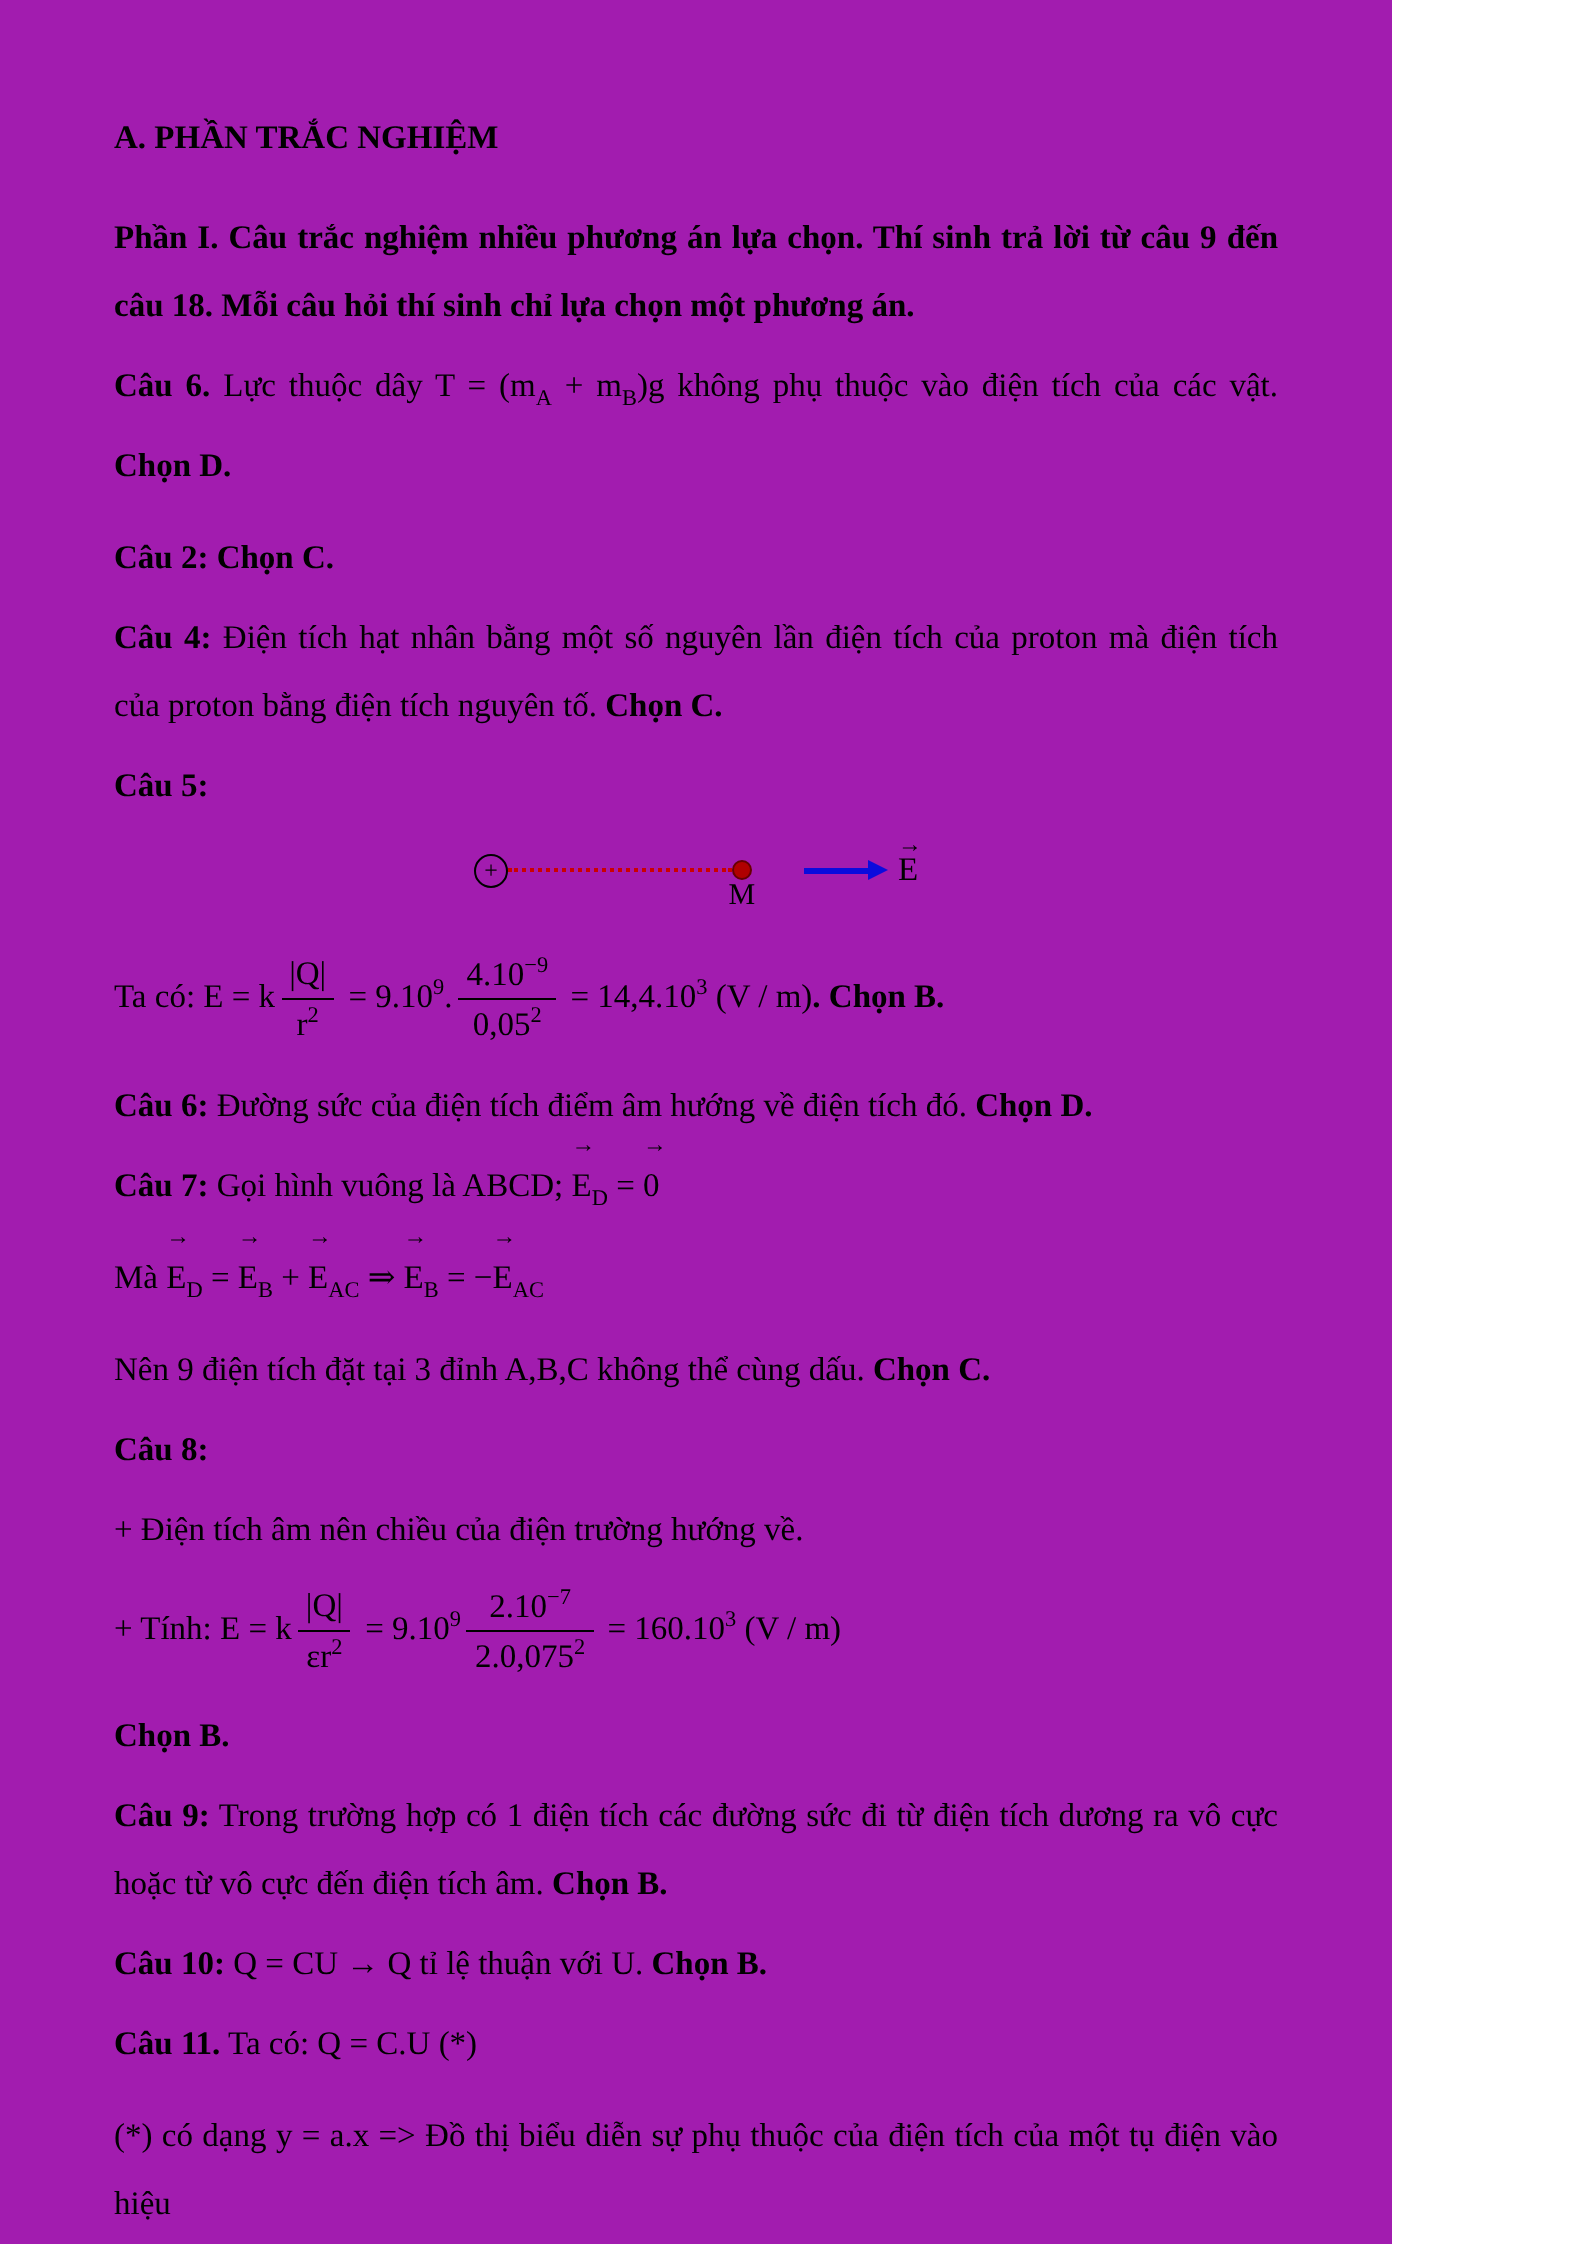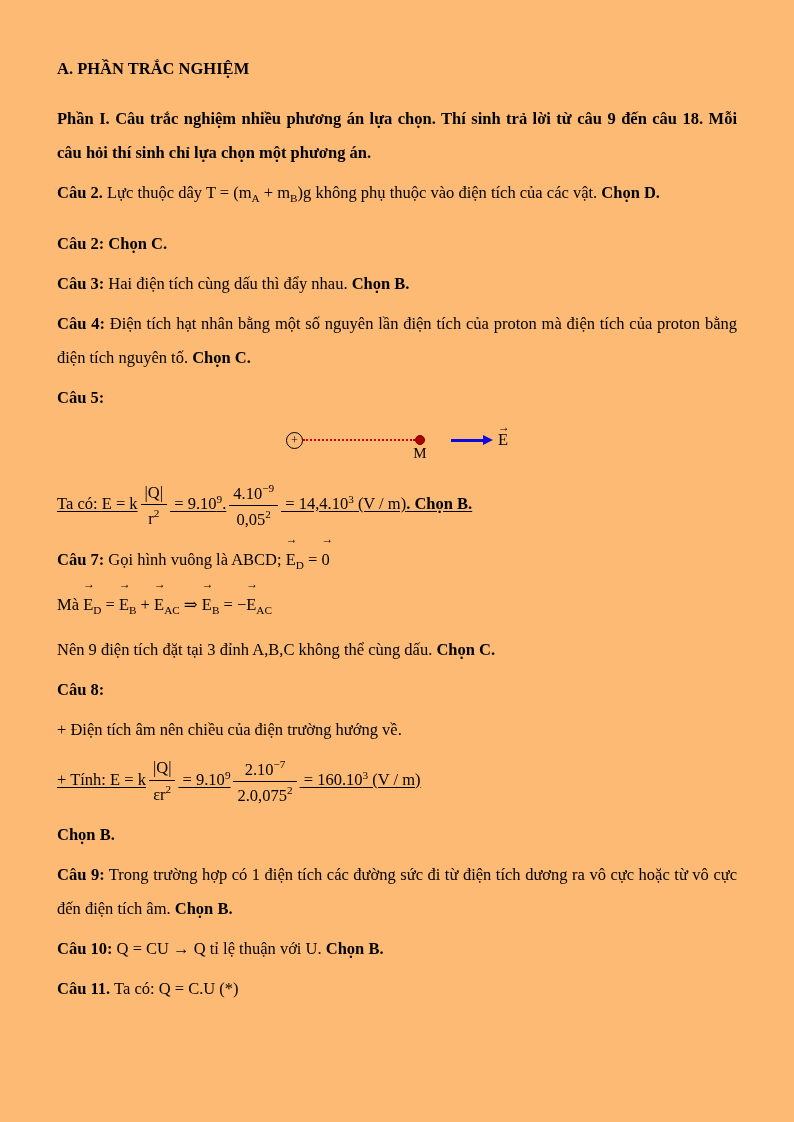--- a/index.html
+++ b/index.html
@@ -1,26 +1,26 @@
 <!DOCTYPE html>
 <html><head>
 <meta charset="utf-8">
 <style>
   html,body{margin:0;padding:0;background:#ffffff;}
   .page{
-    width:794px;height:1122px;box-sizing:border-box;
+    width:696px;height:1122px;box-sizing:border-box;
     padding:52px 57px 0 57px;overflow:hidden;
     font-family:"Liberation Serif","DejaVu Serif",serif;
-    font-size:16.5px;color:#000;background:#fdba74;
+    font-size:16.5px;color:#000;background:#a21caf;
   }
   p{margin:0 0 6px 0;line-height:34px;text-align:justify;}
   .b{font-weight:bold;}
   .title{margin-bottom:16px;}
   .mt{margin-top:12px;}
-  .eq{text-align:left;line-height:1.35;margin:10px 0 12px 0;text-decoration:underline;}
+  .eq{text-align:left;line-height:1.35;margin:10px 0 12px 0;}
   .frac{display:inline-block;vertical-align:middle;text-align:center;margin:0 3px;line-height:1.25;}
   .frac .fn{display:block;border-bottom:1px solid #000;padding:0 4px 1px 4px;}
   .frac .fd{display:block;padding:1px 4px 0 4px;}
   sup{font-size:0.68em;}
   sub{font-size:0.68em;}
   .vec{position:relative;display:inline-block;}
   .vec .arr{position:absolute;left:0;right:0;top:-0.72em;font-size:0.72em;text-align:center;line-height:1;}
   
   .figure{display:flex;align-items:center;justify-content:center;margin:10px 0 4px 0;height:30px;padding-bottom:16px;}
   .pluscircle{width:17px;height:17px;border:1px solid #000;border-radius:50%;display:flex;align-items:center;justify-content:center;font-size:12px;line-height:1;box-sizing:border-box;}
@@ -34,44 +34,44 @@
 </style>
 </head>
 <body>
 
 <div class="page">
 
   <p class="b title">A. PHẦN TRẮC NGHIỆM</p>
 
   <p class="b">Phần I. Câu trắc nghiệm nhiều phương án lựa chọn. Thí sinh trả lời từ câu 9 đến câu 18. Mỗi câu hỏi thí sinh chỉ lựa chọn một phương án.</p>
 
-  <p><b>Câu 2.</b><span> Lực thuộc dây </span><span><span>T = (m</span><sub>A</sub><span> + m</span><sub>B</sub><span>)g</span></span><span> không phụ thuộc vào điện tích của các vật. </span><b>Chọn D.</b></p>
+  <p><b>Câu 6.</b><span> Lực thuộc dây </span><span><span>T = (m</span><sub>A</sub><span> + m</span><sub>B</sub><span>)g</span></span><span> không phụ thuộc vào điện tích của các vật. </span><b>Chọn D.</b></p>
 
   <p class="b mt">Câu 2: Chọn C.</p>
 
-  <p><b>Câu 3:</b><span> Hai điện tích cùng dấu thì đẩy nhau. </span><b>Chọn B.</b></p>
 
   <p><b>Câu 4:</b><span> Điện tích hạt nhân bằng một số nguyên lần điện tích của proton mà điện tích của proton bằng điện tích nguyên tố. </span><b>Chọn C.</b></p>
 
   <p class="b">Câu 5:</p>
 
   <div class="figure">
     <span class="pluscircle">+</span>
     <span class="dotline"></span>
     <span class="pdot">
         <span class="plabel">M</span>
       </span>
     <span class="gap"></span>
     <span class="arrowshaft"></span>
     <span class="arrowhead"></span>
     <span class="elabel"><span class="vec"><span class="arr">→</span><span>E</span></span></span>
   </div>
 
   <p class="eq"><span>Ta có: </span><span>E = k</span><span class="frac"><span class="fn">|Q|</span><span class="fd"><span>r</span><sup>2</sup></span></span><span> = 9.10</span><sup>9</sup><span>.</span><span class="frac"><span class="fn"><span>4.10</span><sup>−9</sup></span><span class="fd"><span>0,05</span><sup>2</sup></span></span><span> = 14,4.10</span><sup>3</sup><span> (V / m)</span><b>. Chọn B.</b></p>
 
+  <p><b>Câu 6:</b><span> Đường sức của điện tích điểm âm hướng về điện tích đó. </span><b>Chọn D.</b></p>
 
   <p><b>Câu 7:</b><span> Gọi hình vuông là ABCD; </span><span class="vec"><span class="arr">→</span><span>E</span></span><sub>D</sub><span> = </span><span class="vec"><span class="arr">→</span><span>0</span></span></p>
 
   <p><span>Mà </span><span class="vec"><span class="arr">→</span><span>E</span></span><sub>D</sub><span> = </span><span class="vec"><span class="arr">→</span><span>E</span></span><sub>B</sub><span> + </span><span class="vec"><span class="arr">→</span><span>E</span></span><sub>AC</sub><span> ⇒ </span><span class="vec"><span class="arr">→</span><span>E</span></span><sub>B</sub><span> = −</span><span class="vec"><span class="arr">→</span><span>E</span></span><sub>AC</sub></p>
 
   <p><span>Nên 9 điện tích đặt tại 3 đỉnh A,B,C không thể cùng dấu. </span><b>Chọn C.</b></p>
 
   <p class="b">Câu 8:</p>
 
   <p>+ Điện tích âm nên chiều của điện trường hướng về.</p>
@@ -79,14 +79,15 @@
   <p class="eq"><span>+ Tính:  </span><span>E = k</span><span class="frac"><span class="fn">|Q|</span><span class="fd"><span>εr</span><sup>2</sup></span></span><span> = 9.10</span><sup>9</sup><span class="frac"><span class="fn"><span>2.10</span><sup>−7</sup></span><span class="fd"><span>2.0,075</span><sup>2</sup></span></span><span> = 160.10</span><sup>3</sup><span> (V / m)</span></p>
 
   <p class="b mt">Chọn B.</p>
 
   <p><b>Câu 9:</b><span> Trong trường hợp có 1 điện tích các đường sức đi từ điện tích dương ra vô cực hoặc từ vô cực đến điện tích âm. </span><b>Chọn B.</b></p>
 
   <p><b>Câu 10:</b><span> Q = CU → Q tỉ lệ thuận với U. </span><b>Chọn B.</b></p>
 
   <p><b>Câu 11.</b><span> Ta có: Q = C.U (*)</span></p>
 
+  <p class="mt">(*) có dạng y = a.x =&gt; Đồ thị biểu diễn sự phụ thuộc của điện tích của một tụ điện vào hiệu</p>
 
 </div>
 
 </body></html>

